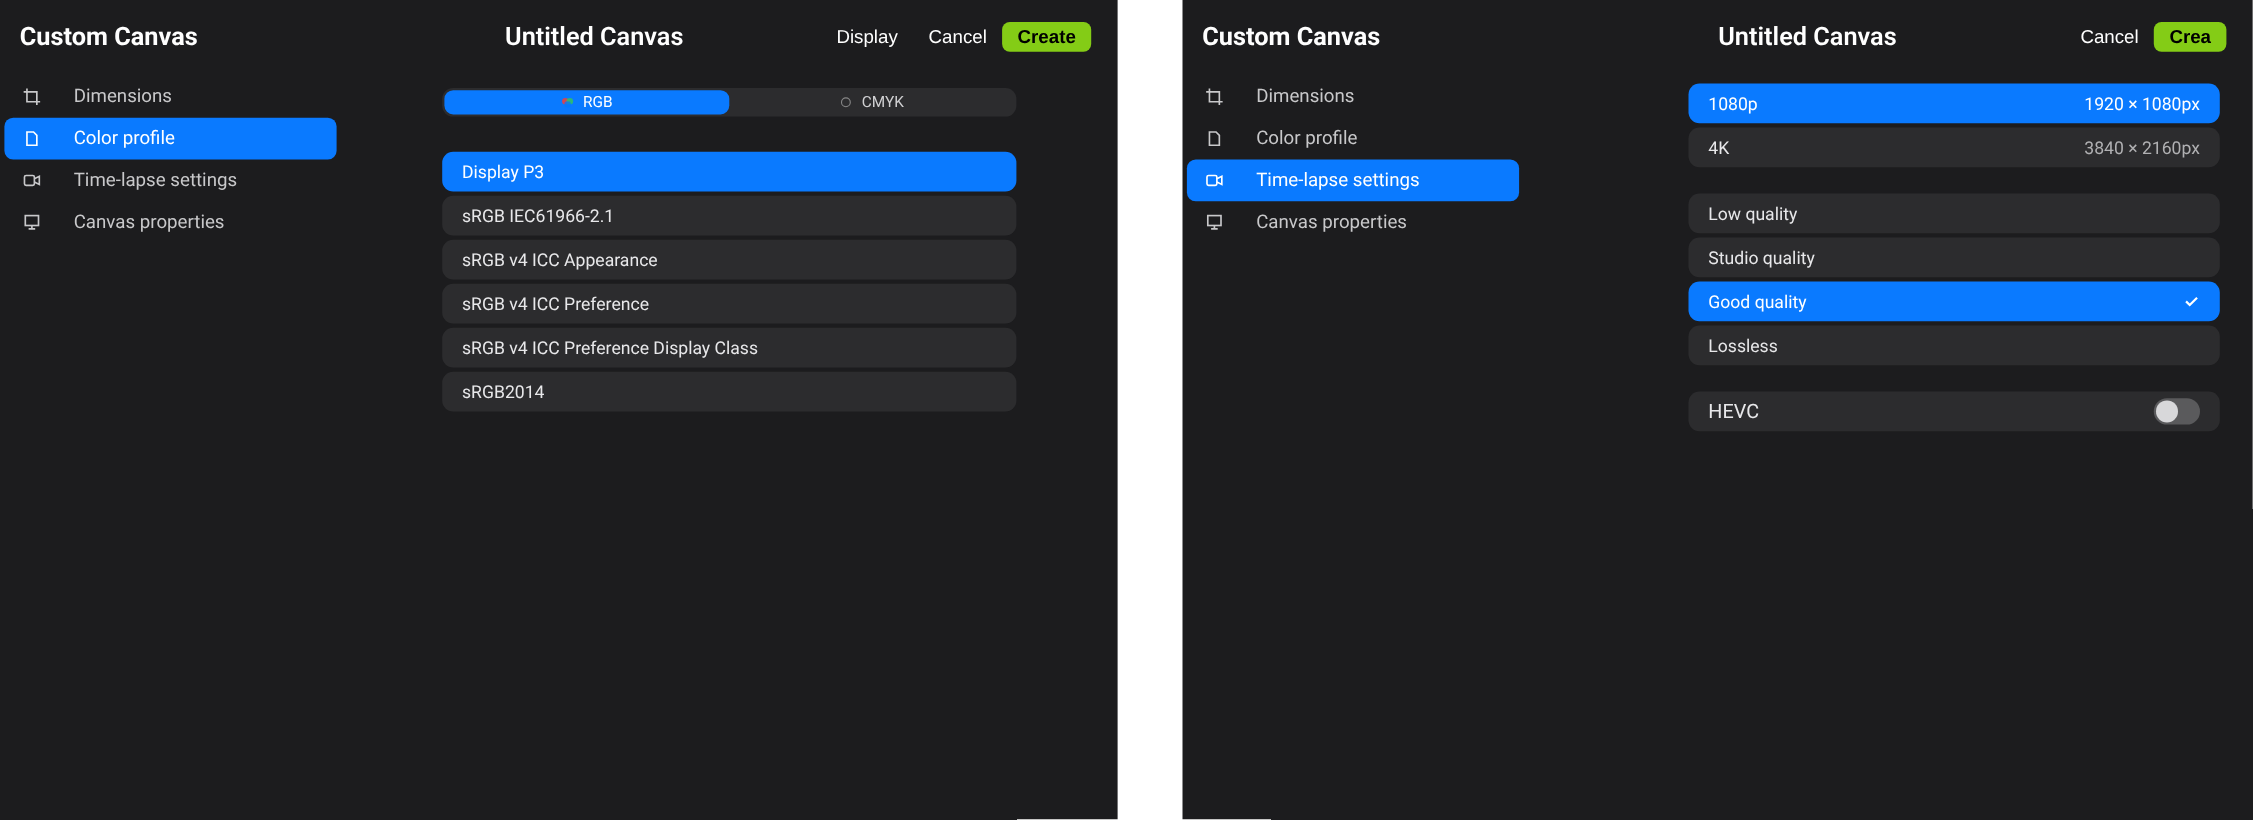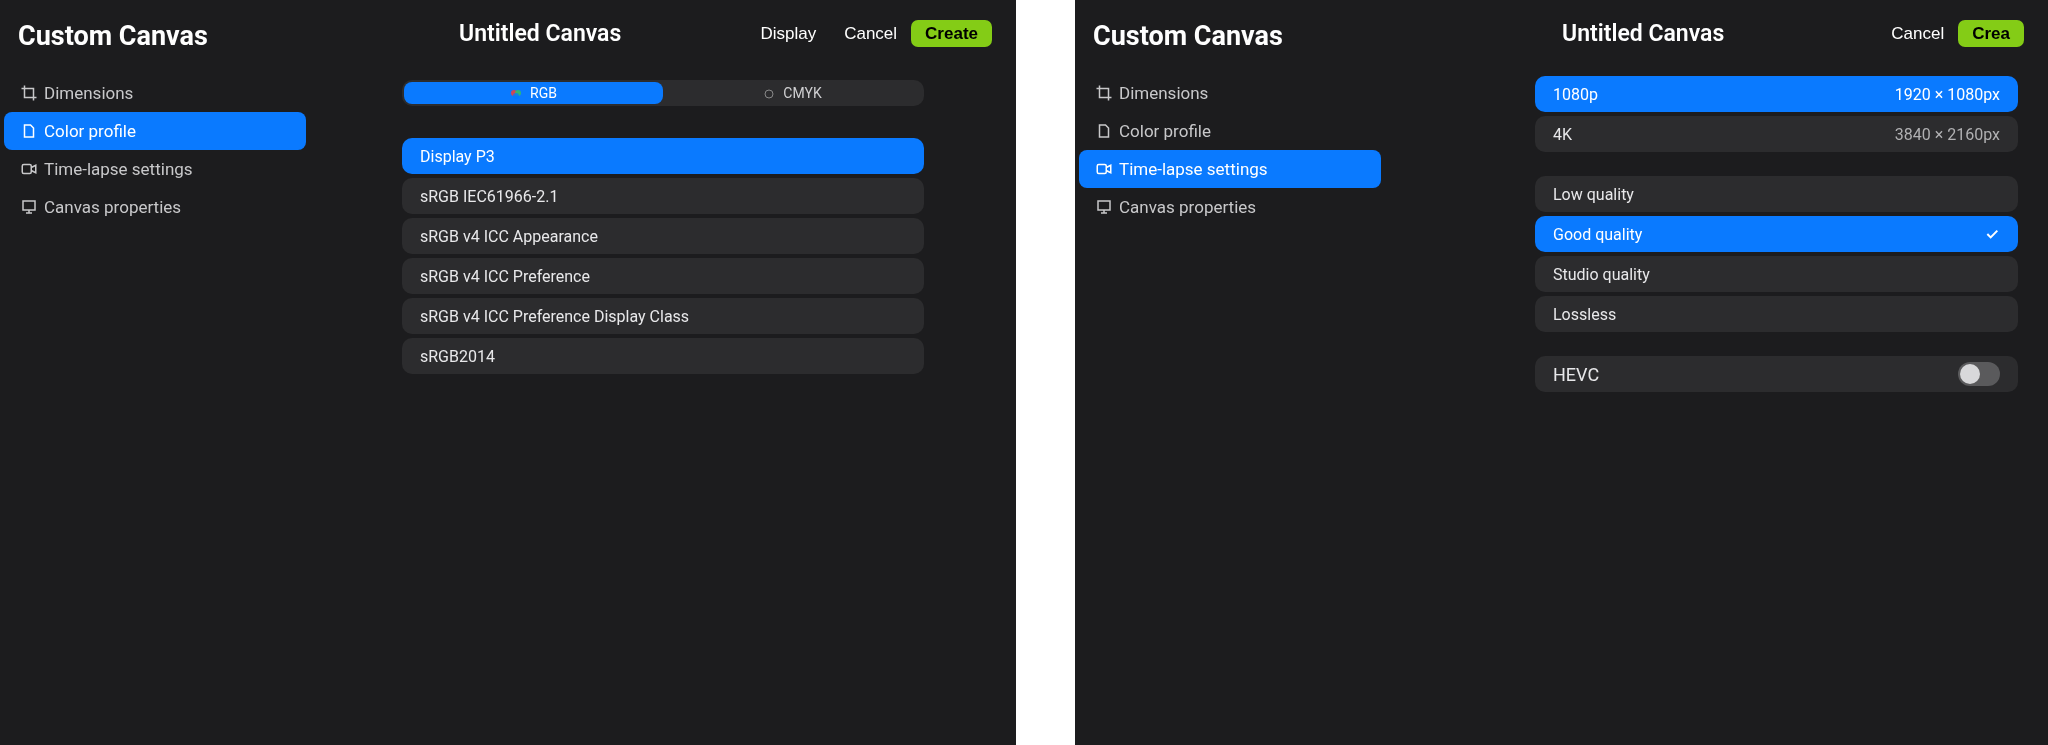--- a/index.html
+++ b/index.html
@@ -23,29 +23,29 @@
   .screenshot.right { left: 1075px; width: 973px; }
 
   .sidebar {
     position: absolute;
     top: 0; left: 0;
     width: 310px;
     height: 100%;
     padding: 14px 0 0 0;
   }
   .sidebar-title {
-    font-size: 27px;
+    font-size: 23px;
     font-weight: 700;
     color: #fefefe;
     padding: 6px 18px 22px 18px;
   }
   .sidebar-item {
     display: flex;
     align-items: center;
-    gap: 6px;
+    gap: 29px;
     height: 38px;
     margin: 0 4px 0 4px;
     padding: 0 16px;
     border-radius: 8px;
     color: #c8c8ca;
     font-size: 17px;
     cursor: pointer;
   }
   .sidebar-item.active {
     background: #0a7aff;
@@ -338,32 +338,32 @@
       <div class="opt">
         <span>4K</span>
         <span class="opt-sub">3840 × 2160px</span>
       </div>
     </div>
 
     <div class="opt-list group-gap">
       <div class="opt">
         <span>Low quality</span>
       </div>
+      <div class="opt">
+        <span>Studio quality</span>
+      </div>
       <div class="opt selected">
         <span>Good quality</span>
         <span class="check">
           <svg viewBox="0 0 24 24" stroke="#fff" stroke-width="3" fill="none">
               <path d="M5 12l5 5L20 7"></path>
             </svg>
         </span>
       </div>
       <div class="opt">
-        <span>Studio quality</span>
-      </div>
-      <div class="opt">
         <span>Lossless</span>
       </div>
     </div>
 
     <div class="toggle-row">
       <span>HEVC</span>
       <div class="switch"></div>
     </div>
 
   </div>

